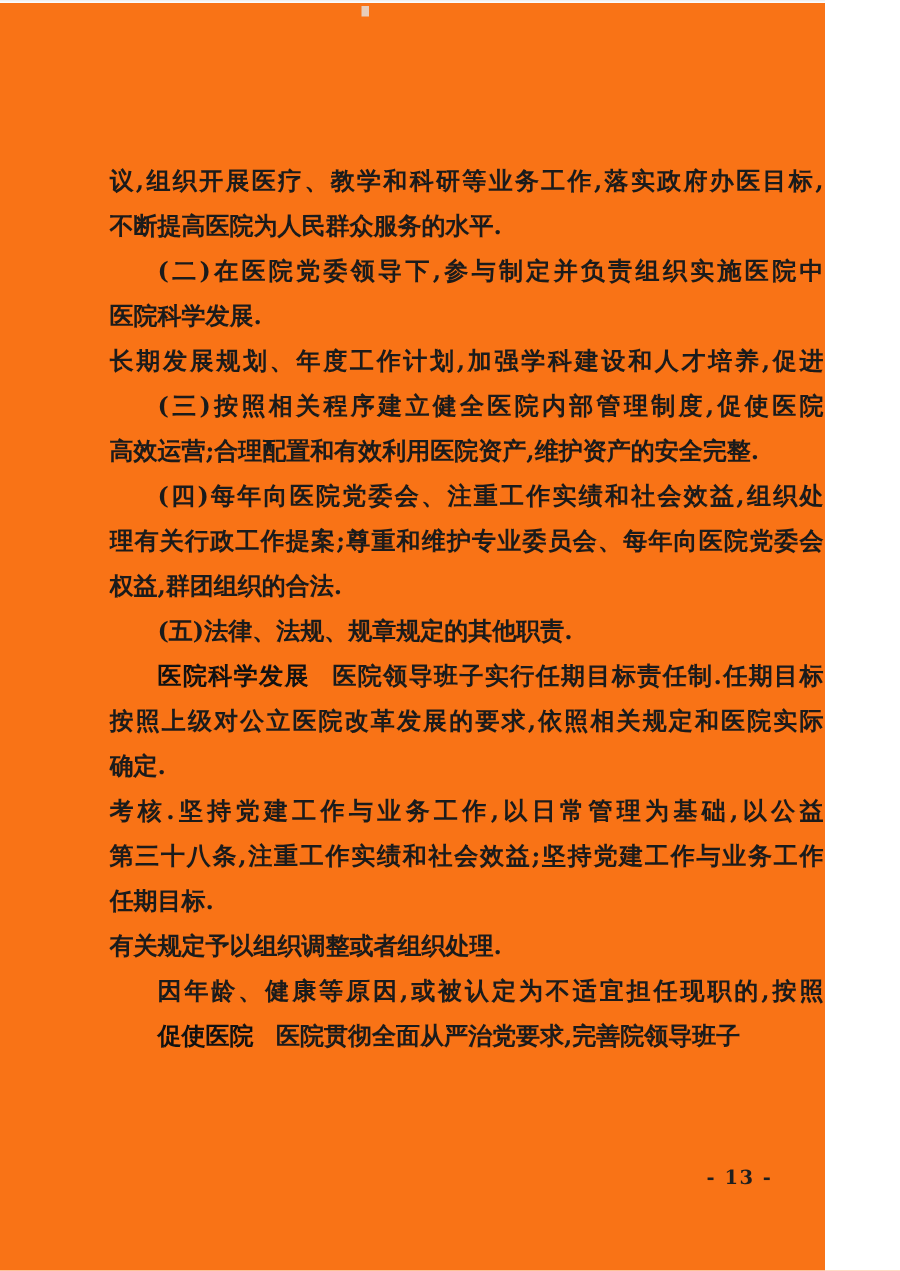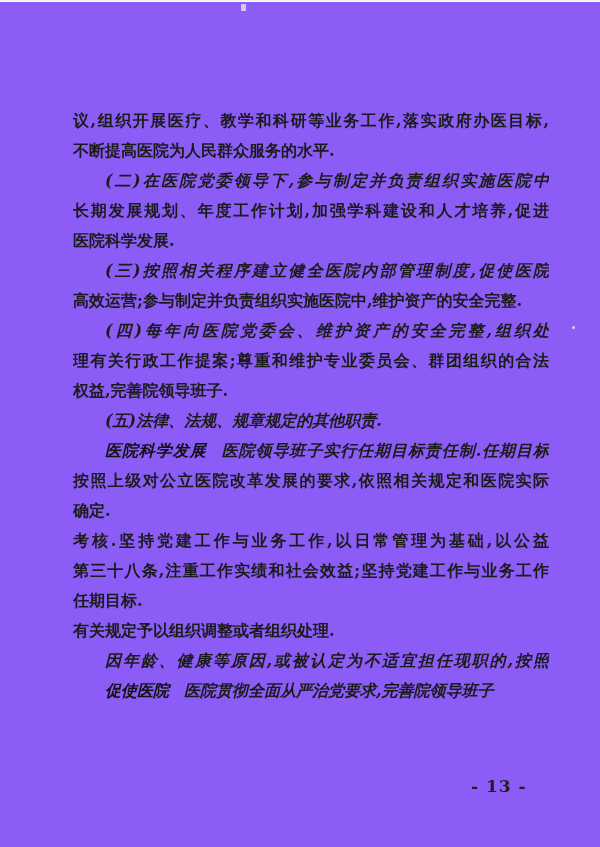--- a/index.html
+++ b/index.html
@@ -2,23 +2,23 @@
 <html><head>
 <meta charset="utf-8">
 <style>
   html, body {
     margin: 0;
     padding: 0;
     background: #ffffff;
   }
   .page {
     position: relative;
-    width: 600px;
+    width: 550px;
     height: 847px;
-    background: #8b5cf6;
+    background: #f97316;
     overflow: hidden;
     font-family: "DejaVu Serif", "DejaVu Sans", serif;
   }
   
   .scan-edge-top {
     position: absolute;
     top: 0; left: 0;
     width: 100%; height: 2px;
     background: linear-gradient(#ededed, #ffffff);
   }
@@ -51,31 +51,31 @@
   .line {
     height: 30px;
     overflow: hidden;
   }
   
   .line.fill {
     text-align: justify;
     text-align-last: justify;
     -moz-text-align-last: justify;
   }
-  .line.indent { text-indent: 32px; font-style: italic; }
+  .line.indent { text-indent: 32px; }
   .article-heading {
     font-weight: 700;
     color: #111111;
     margin-right: 15px;
   }
   .page-number {
     position: absolute;
     left: 471px;
     top: 778px;
-    font-size: 17px;
+    font-size: 13px;
     line-height: 16px;
     letter-spacing: 1px;
     color: #1f1f1f;
     font-weight: 600;
   }
 </style>
 </head>
 <body>
 
 <div class="page">
@@ -83,31 +83,31 @@
   <div class="scan-speck-a"></div>
   <div class="scan-speck-b"></div>
 
   <div class="text-block">
       <div class="para">
         <div class="line fill">议,组织开展医疗、教学和科研等业务工作,落实政府办医目标,</div>
         <div class="line">不断提高医院为人民群众服务的水平.</div>
       </div>
       <div class="para">
         <div class="line fill indent">(二)在医院党委领导下,参与制定并负责组织实施医院中</div>
+        <div class="line">医院科学发展.</div>
         <div class="line fill">长期发展规划、年度工作计划,加强学科建设和人才培养,促进</div>
-        <div class="line">医院科学发展.</div>
       </div>
       <div class="para">
         <div class="line fill indent">(三)按照相关程序建立健全医院内部管理制度,促使医院</div>
-        <div class="line">高效运营;参与制定并负责组织实施医院中,维护资产的安全完整.</div>
+        <div class="line">高效运营;合理配置和有效利用医院资产,维护资产的安全完整.</div>
       </div>
       <div class="para">
-        <div class="line fill indent">(四)每年向医院党委会、维护资产的安全完整,组织处</div>
-        <div class="line fill">理有关行政工作提案;尊重和维护专业委员会、群团组织的合法</div>
-        <div class="line">权益,完善院领导班子.</div>
+        <div class="line fill indent">(四)每年向医院党委会、注重工作实绩和社会效益,组织处</div>
+        <div class="line fill">理有关行政工作提案;尊重和维护专业委员会、每年向医院党委会</div>
+        <div class="line">权益,群团组织的合法.</div>
       </div>
       <div class="para">
         <div class="line indent">(五)法律、法规、规章规定的其他职责.</div>
       </div>
       <div class="para">
         <div class="line fill indent"><span class="article-heading">医院科学发展</span>医院领导班子实行任期目标责任制.任期目标</div>
         <div class="line fill">按照上级对公立医院改革发展的要求,依照相关规定和医院实际</div>
         <div class="line">确定.</div>
       </div>
       <div class="para">

